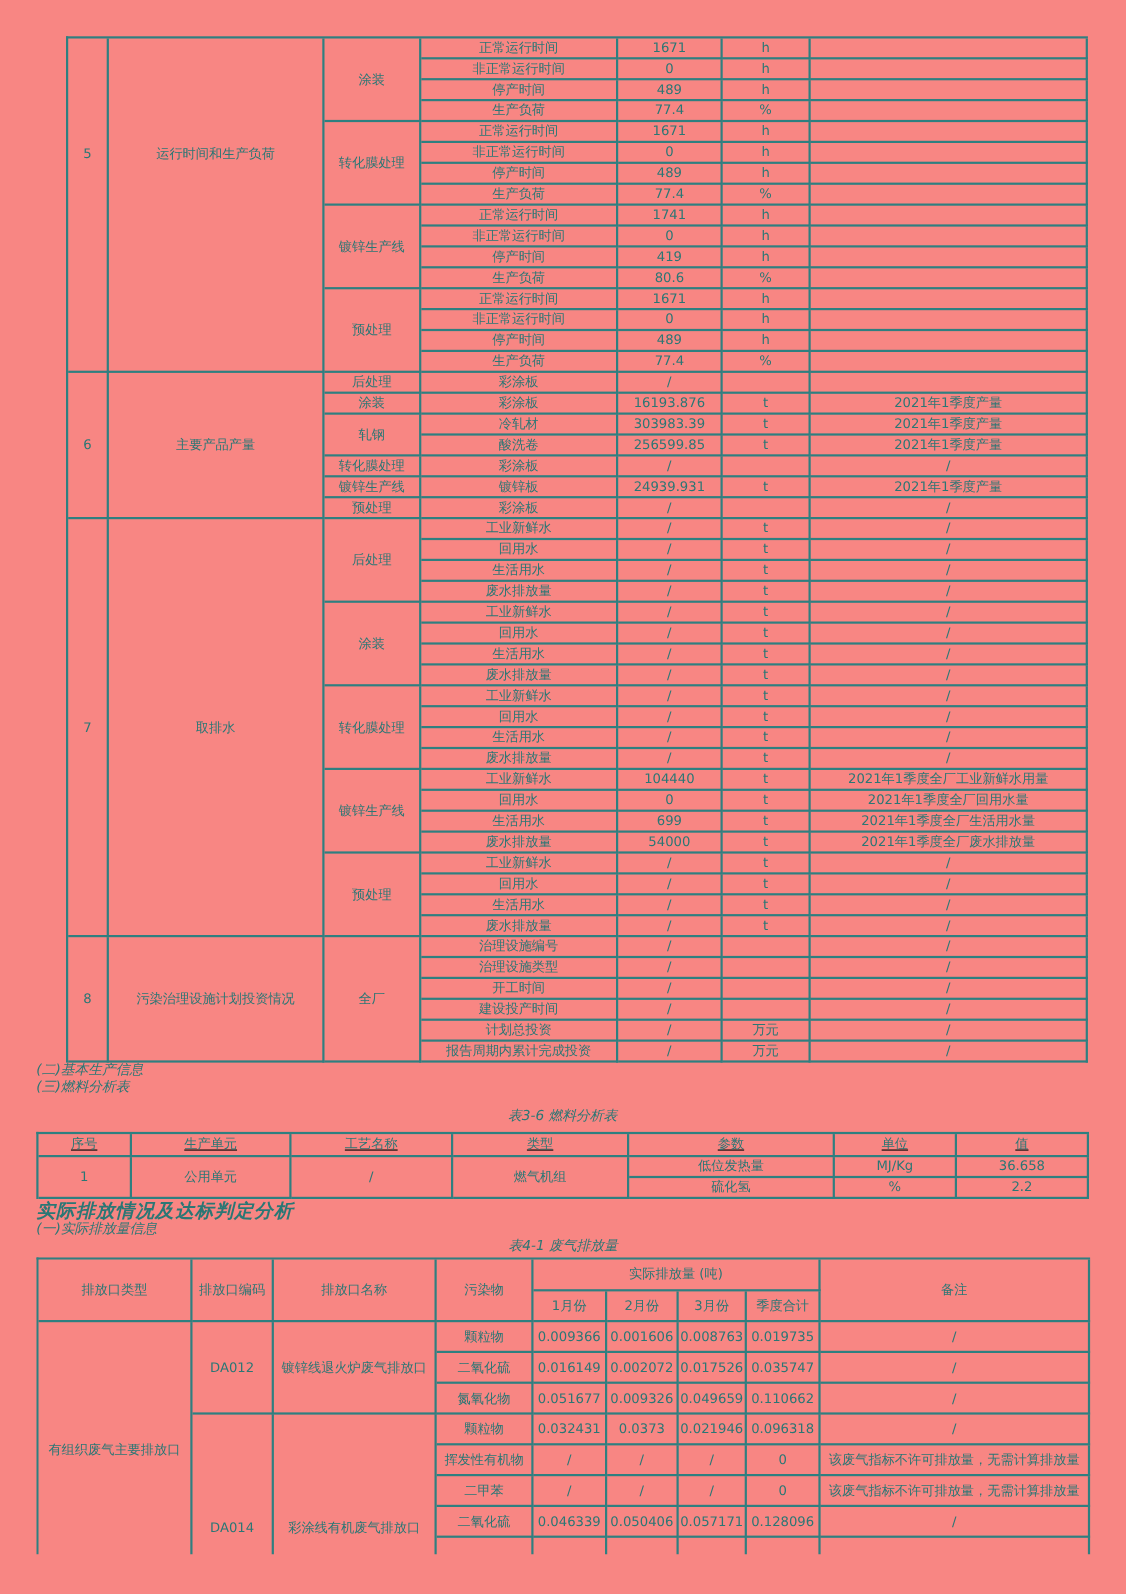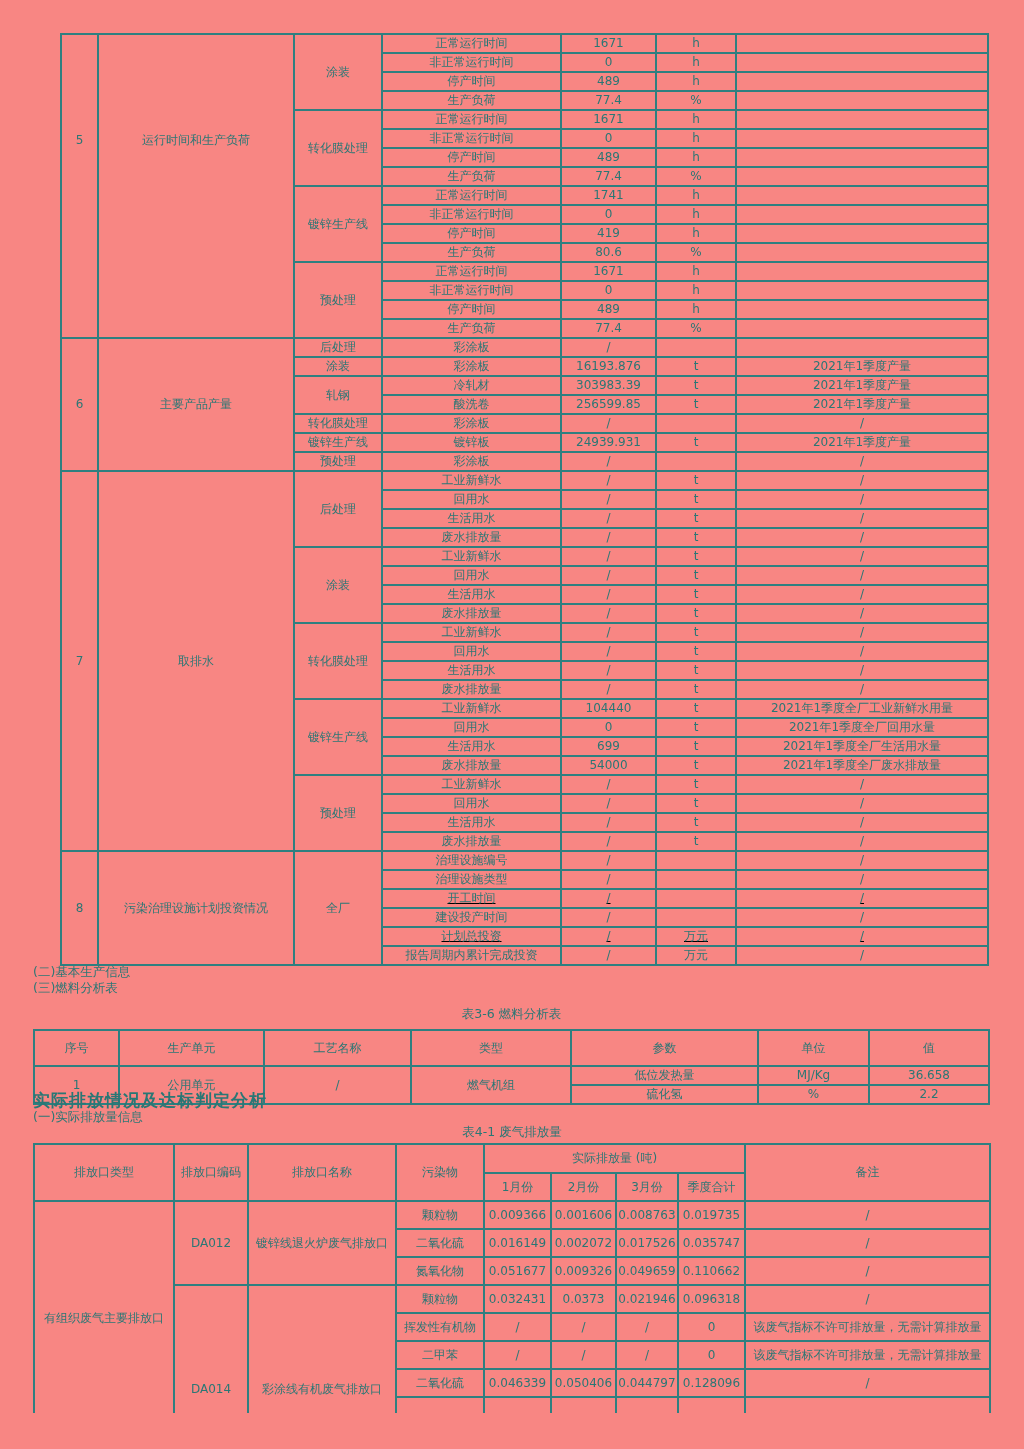--- a/index.html
+++ b/index.html
@@ -13,21 +13,21 @@
   table.grid{border-top:2px solid #2f7f80;border-left:2px solid #2f7f80;}
   table.grid td{
     border-right:2px solid #2f7f80;border-bottom:2px solid #2f7f80;
     text-align:center;vertical-align:middle;
     font-size:12px;line-height:1.2;color:#2a7775;
     padding:0;overflow:hidden;box-sizing:border-box;
     word-break:break-all;
   }
   .up{padding-bottom:92px !important;}
   .up2{padding-bottom:58px !important;}
-  .txt{color:#2a7775;}
+  .txt{color:#2a7775;font-style:italic;}
   .note{font-size:12.5px;line-height:15px;}
   .caption{font-size:12.5px;text-align:center;}
   .h1{font-size:17px;font-weight:bold;letter-spacing:1px;}
   #gas-clip{overflow:hidden;}
 </style>
 </head>
 <body>
 
 <div class="abs" style="left:60px;top:33px;">
   <table class="grid">
@@ -328,33 +328,33 @@
           <td>/</td>
           <td></td>
           <td>/</td>
         </tr>
         <tr style="height: 19px;">
           <td>治理设施类型</td>
           <td>/</td>
           <td></td>
           <td>/</td>
         </tr>
-        <tr style="height: 19px; text-decoration: underline;">
+        <tr style="height: 19px;">
           <td>开工时间</td>
           <td>/</td>
           <td></td>
           <td>/</td>
         </tr>
         <tr style="height: 19px;">
           <td>建设投产时间</td>
           <td>/</td>
           <td></td>
           <td>/</td>
         </tr>
-        <tr style="height: 19px; text-decoration: underline;">
+        <tr style="height: 19px;">
           <td>计划总投资</td>
           <td>/</td>
           <td>万元</td>
           <td>/</td>
         </tr>
         <tr style="height: 19px;">
           <td>报告周期内累计完成投资</td>
           <td>/</td>
           <td>万元</td>
           <td>/</td>
@@ -372,21 +372,21 @@
     <colgroup>
       <col style="width:85px">
         <col style="width:145px">
         <col style="width:147px">
         <col style="width:160px">
       <col style="width:187px">
         <col style="width:111px">
         <col style="width:120px">
     </colgroup>
     <tbody id="fuel-tbody">
-        <tr style="height: 36px;">
+        <tr style="height: 21px; text-decoration: underline;">
           <td>序号</td>
           <td>生产单元</td>
           <td>工艺名称</td>
           <td>类型</td>
           <td>参数</td>
           <td>单位</td>
           <td>值</td>
         </tr>
         <tr style="height: 19px;">
           <td rowspan="2">1</td>
@@ -488,21 +488,21 @@
           <td>/</td>
           <td>/</td>
           <td>/</td>
           <td>0</td>
           <td>该废气指标不许可排放量，无需计算排放量</td>
         </tr>
         <tr style="height: 28px;">
           <td>二氧化硫</td>
           <td>0.046339</td>
           <td>0.050406</td>
-          <td>0.044797</td>
+          <td>0.057171</td>
           <td>0.128096</td>
           <td>/</td>
         </tr>
         <tr style="height: 96px;">
           <td></td>
           <td></td>
           <td></td>
           <td></td>
           <td></td>
           <td></td>

